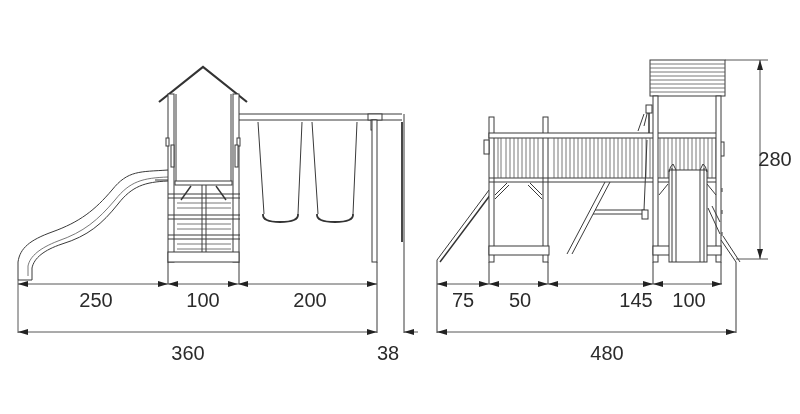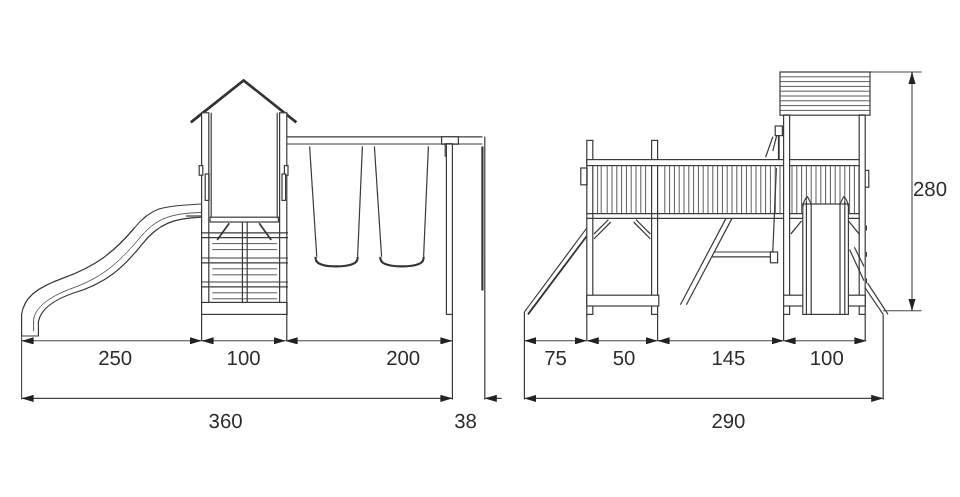--- a/index.html
+++ b/index.html
@@ -1,18 +1,18 @@
 <!DOCTYPE html>
 <html><head>
   <meta charset="utf-8">
   <style>
     html, body { margin: 0; padding: 0; background: #ffffff; }
     body { width: 800px; height: 414px; overflow: hidden; position: relative; font-family: "Liberation Sans", sans-serif; }
     #drawing { position: absolute; left: 0; top: 0; width: 800px; height: 414px; }
-    .dim-label { position: absolute; font-family: "Liberation Sans", sans-serif; font-size: 17px; color: #2b2b2b; transform: translateX(-50%); white-space: nowrap; line-height: 1; }
+    .dim-label { position: absolute; font-family: "Liberation Sans", sans-serif; font-size: 20px; color: #2b2b2b; transform: translateX(-50%); white-space: nowrap; line-height: 1; }
     svg .ln { stroke: #3a3a3a; stroke-width: 1; fill: none; }
     svg .lnt { stroke: #555; stroke-width: 0.8; fill: none; }
     svg .thick { stroke: #333; stroke-width: 2.2; fill: none; }
     svg .fillw { fill: #fff; stroke: #3a3a3a; stroke-width: 1; }
     svg .dim { stroke: #444; stroke-width: 0.9; fill: none; }
     svg .arrow { fill: #222; stroke: none; }
   </style>
 </head>
 <body>
 
@@ -183,22 +183,22 @@
 
       <line class="dim" x1="725" y1="60" x2="768" y2="60"></line>
       <line class="dim" x1="736" y1="259" x2="768" y2="259"></line>
       <line class="dim" x1="760" y1="60" x2="760" y2="259" marker-start="url(#arr)" marker-end="url(#arr)"></line>
     </g>
   </g>
 </svg>
 
 <div class="dim-label" style="left:96px; top:290px;">250</div>
 <div class="dim-label" style="left:203px; top:290px;">100</div>
-<div class="dim-label" style="left:310px; top:290px;margin-left:26px;">200</div>
+<div class="dim-label" style="left:310px; top:290px;">200</div>
 <div class="dim-label" style="left:188px; top:343px;">360</div>
 <div class="dim-label" style="left:388px; top:343px;text-align:right;">38</div>
 
 <div class="dim-label" style="left:463px; top:290px;">75</div>
 <div class="dim-label" style="left:520px; top:290px;">50</div>
-<div class="dim-label" style="left:607px; top:290px;">145</div>
+<div class="dim-label" style="left:636px; top:290px;">145</div>
 <div class="dim-label" style="left:689px; top:290px;">100</div>
-<div class="dim-label" style="left:607px; top:343px;">290</div>
+<div class="dim-label" style="left:607px; top:343px;">480</div>
 <div class="dim-label" style="left:775px; top:149px;">280</div>
 
 </body></html>

